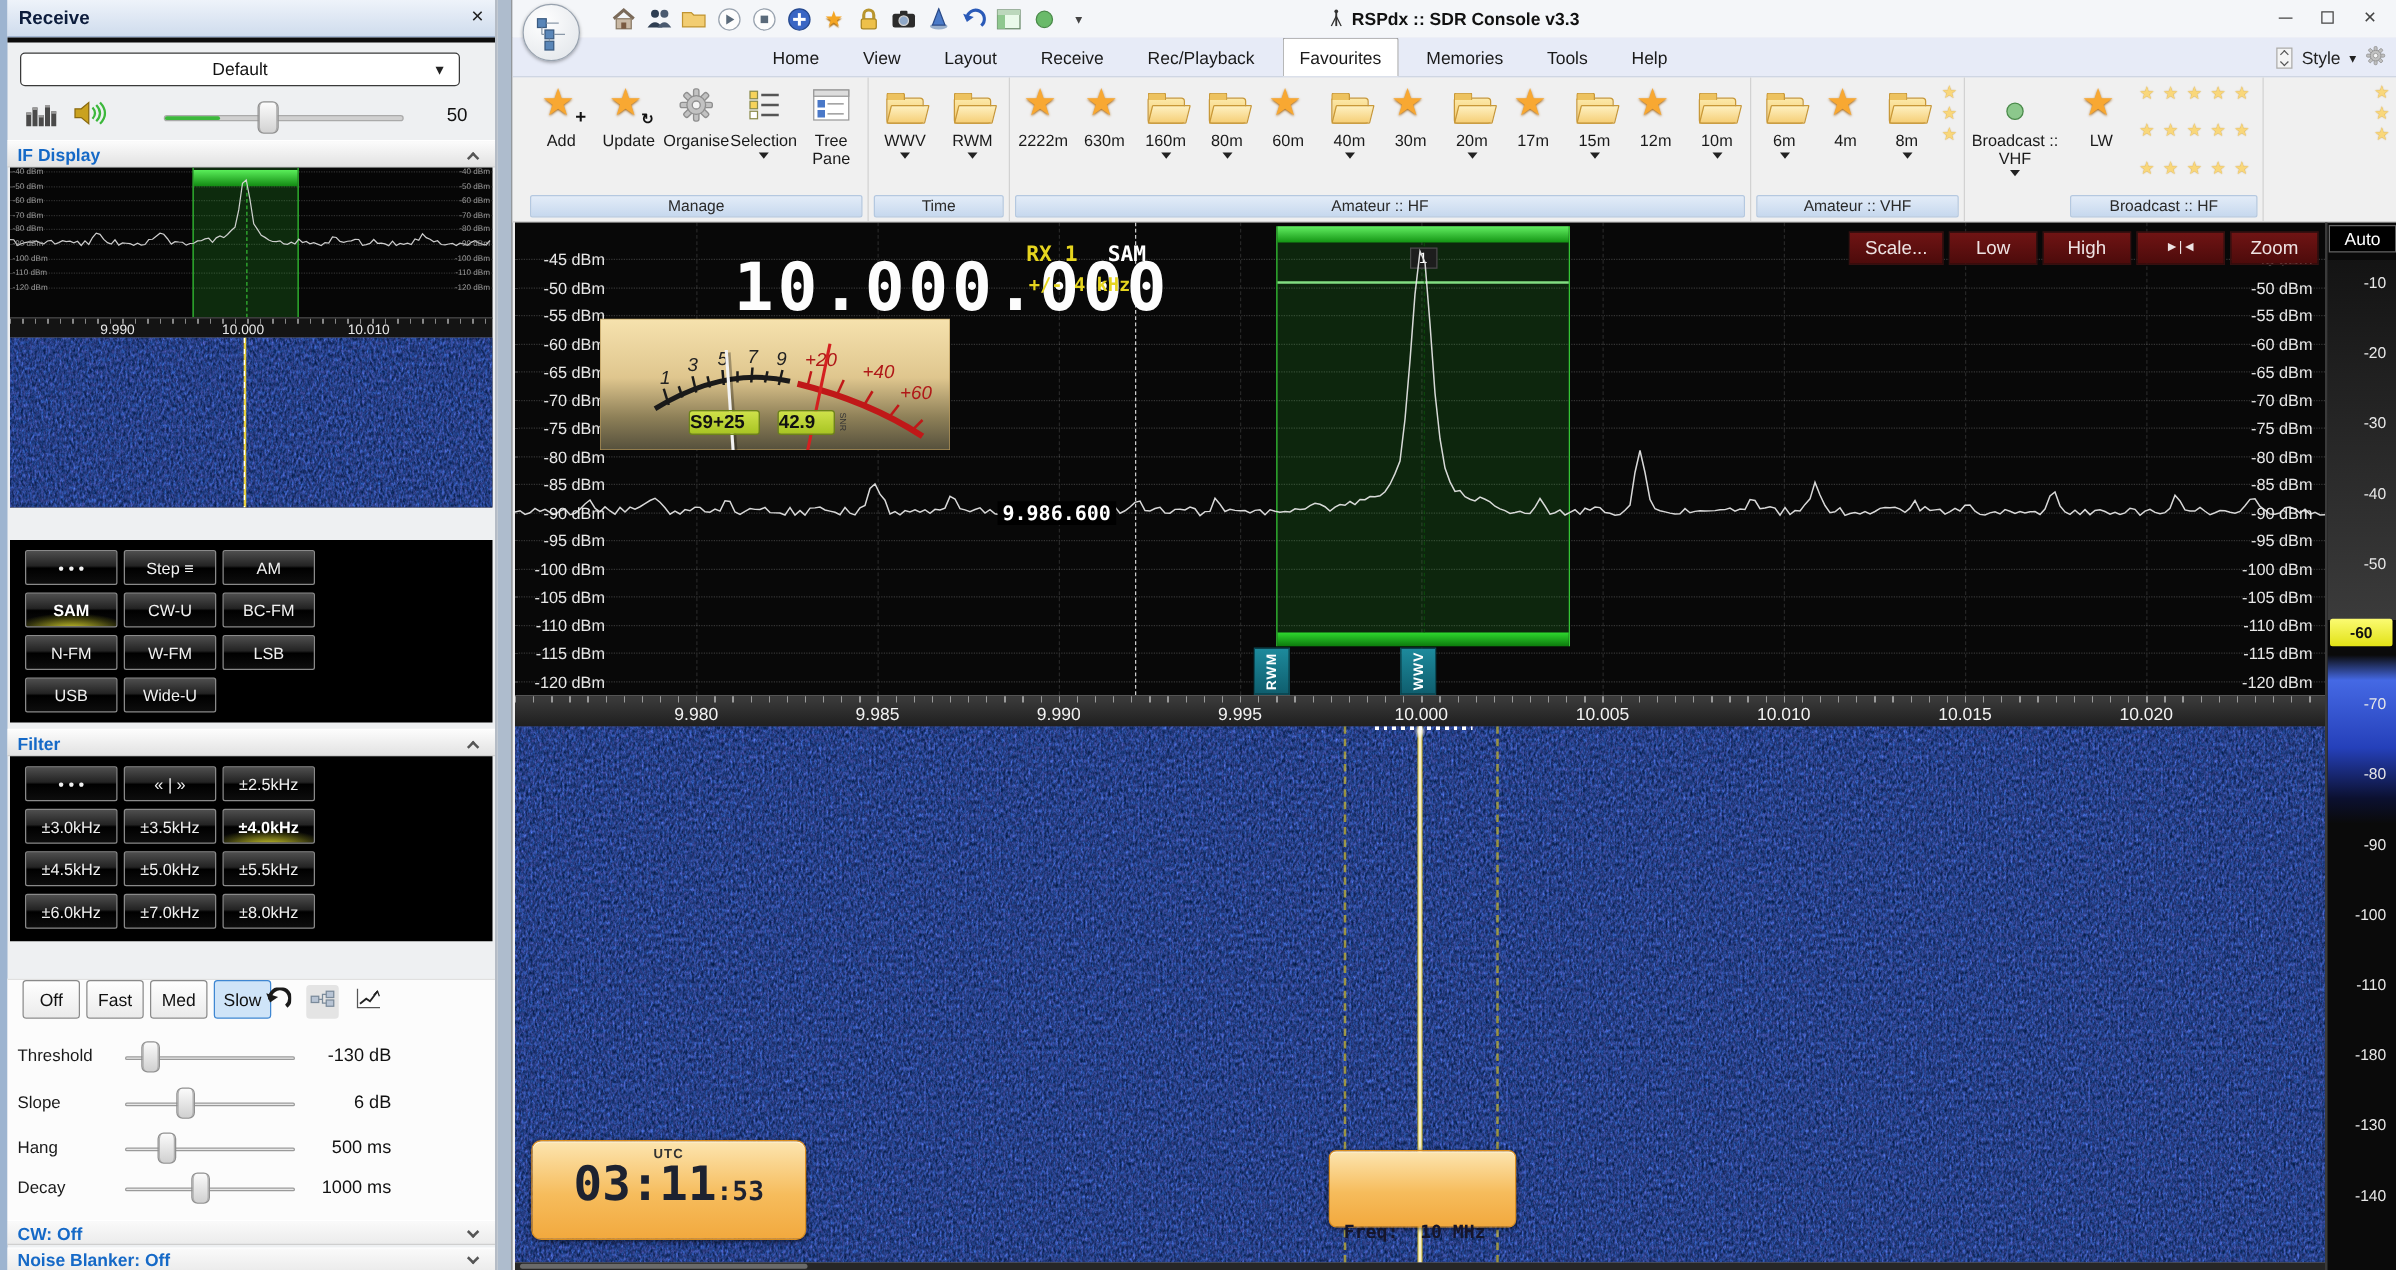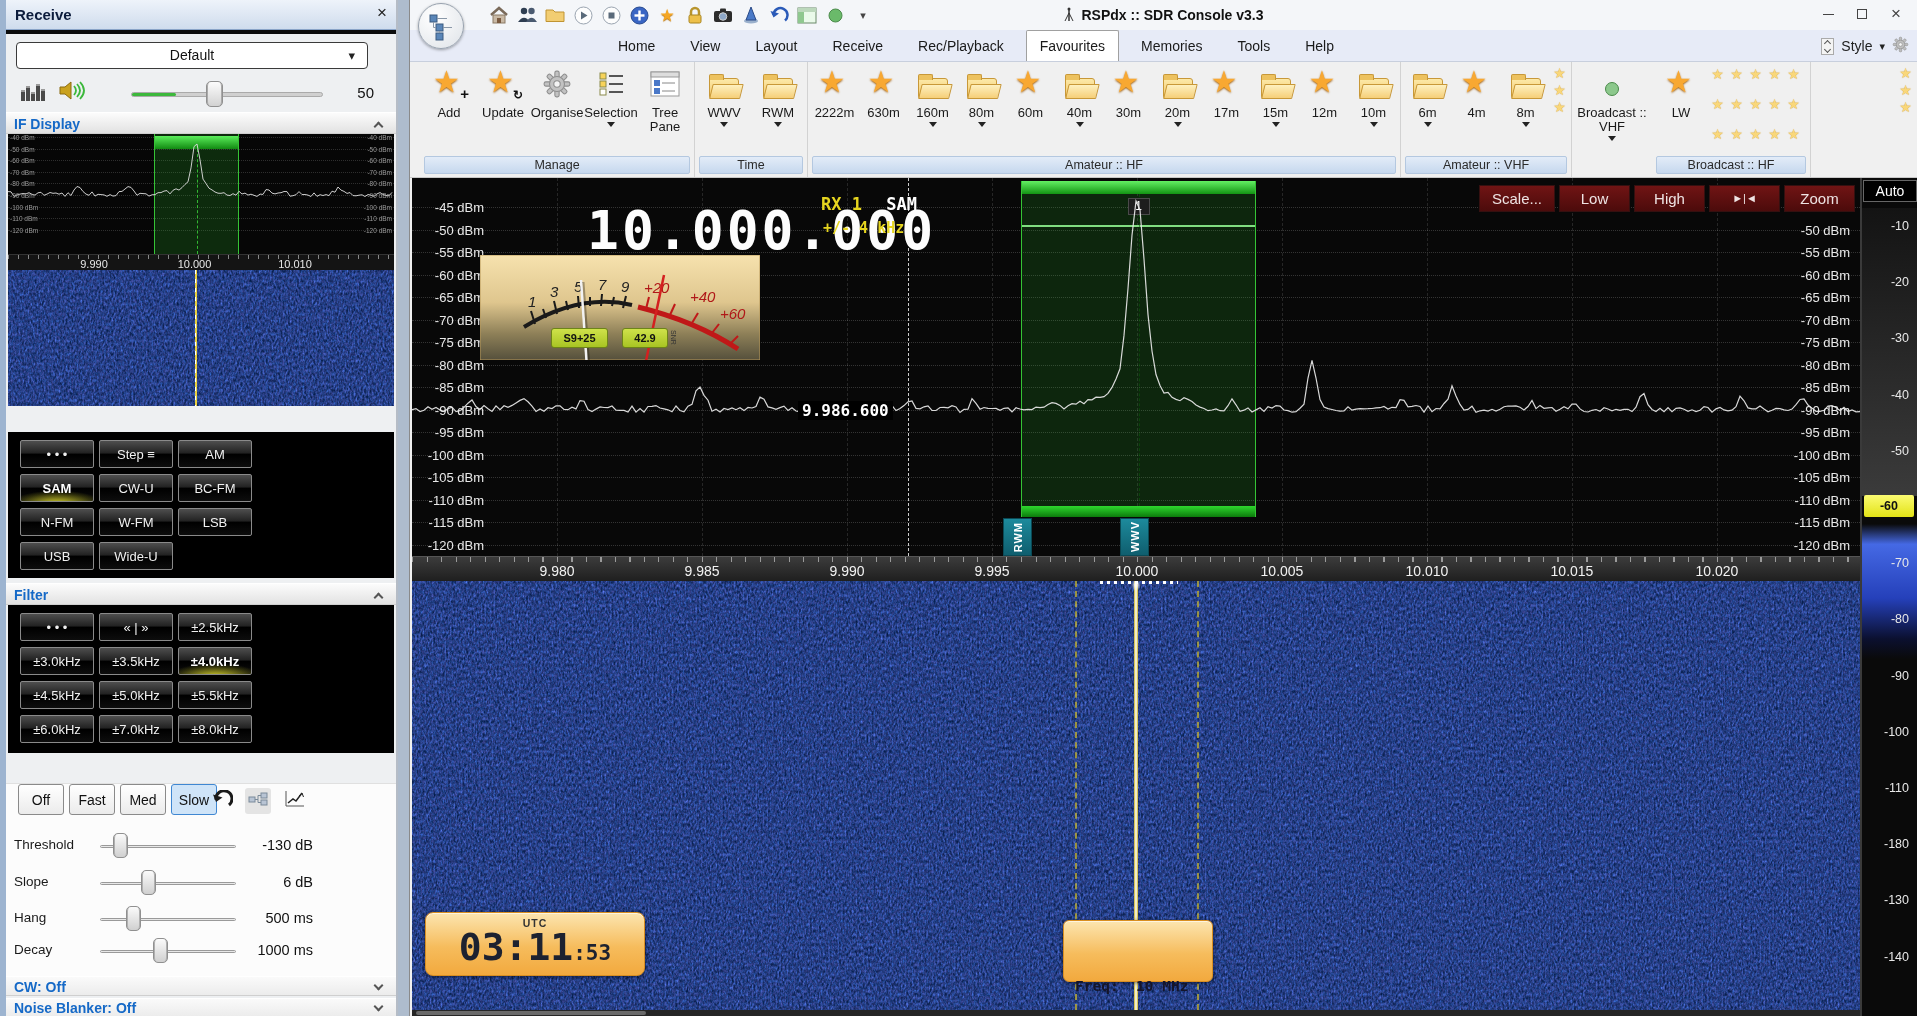--- a/index.html
+++ b/index.html
@@ -178,21 +178,21 @@
   .mk span { writing-mode:vertical-rl; transform:rotate(180deg); color:#fff; font-size:11px;
     font-weight:bold; letter-spacing:1px; }
   .spec-axis { position:absolute; left:0; top:378px; width:100%; height:25px;
     background:linear-gradient(#3c3c3c,#1f1f1f); border-top:1px solid #555; }
   .spec-axis::before { content:""; position:absolute; left:0; top:0; width:100%; height:5px;
     background:repeating-linear-gradient(90deg,#9a9a9a 0 1px,transparent 1px 14.5px); }
   .spec-axl { position:absolute; top:6px; transform:translateX(-50%); font-size:14px; color:#f2f2f2;
     left:calc(145px + var(--i)*145px); }
   .smeter { position:absolute; left:68px; top:77px; width:280px; height:105px; }
   .sm-badge { position:absolute; background:linear-gradient(#cfe24a,#a8c423); border:1px solid #6d8418;
-    border-radius:3px; color:#111; font-weight:bold; font-size:11px; text-align:center; line-height:18px; z-index:4; }
+    border-radius:3px; color:#111; font-weight:bold; font-size:15px; line-height:18px; z-index:4; }
   .snr-label { position:absolute; left:325px; top:229px; font-size:7px; color:#333;
     writing-mode:vertical-rl; z-index:4; }
 
   
   #right-scale { position:absolute; left:1450px; top:178px; width:57px; height:838px; background:#0a0a0a;
     border-left:2px solid #3a3a3a; overflow:hidden; }
   .auto-btn { position:absolute; left:1px; top:2px; width:54px; height:22px; background:#000;
     border:1px solid #666; color:#fff; font-size:14px; text-align:center; line-height:20px; z-index:3; }
   .rs-gray { position:absolute; left:0; top:30px; width:100%; height:288px;
     background:linear-gradient(rgba(130,130,130,.08),rgba(150,150,150,.35)); }
@@ -208,21 +208,21 @@
   .wf-dots { position:absolute; left:688px; top:0; width:78px; height:3px;
     background:repeating-linear-gradient(90deg,#fff 0 3px,transparent 3px 7px); z-index:3; }
   .wf-dash { position:absolute; top:0; height:100%; width:0; border-left:2px dashed rgba(205,185,40,.7); z-index:2; }
   .wf-center { position:absolute; left:722px; top:0; width:4px; height:100%;
     background:linear-gradient(90deg,#c8b020,#fff 50%,#c8b020); z-index:2; }
   .wf-center::before { content:""; position:absolute; left:-3px; top:-2px; width:10px; height:12px;
     background:radial-gradient(#fff,rgba(255,255,255,0) 70%); }
   .orange-box { position:absolute; border-radius:8px; border:1px solid #d98e20;
     background:linear-gradient(#fce5b0,#f6bc5c 55%,#f2a93e);
     box-shadow:0 1px 4px rgba(0,0,0,.55), inset 0 1px 0 rgba(255,255,255,.6); z-index:5; }
-  .clock { left:13px; top:331px; width:220px; height:64px; }
+  .clock { left:13px; top:331px; width:220px; height:80px; }
   .clock-utc { position:absolute; left:0; top:4px; width:100%; text-align:center; font-size:10.5px;
     font-weight:bold; color:#333; letter-spacing:1px; }
   .clock-time { position:absolute; left:0; top:12px; width:100%; display:flex; justify-content:center;
     align-items:baseline; font-family:"DejaVu Sans Mono",monospace; font-weight:bold; color:#1d2230; }
   .clock-hm { font-size:38px; } .clock-s { font-size:21px; }
   .finfo { left:651px; top:339px; width:150px; height:62px; border-radius:6px; padding:8px 11px;
     font-family:"DejaVu Sans Mono",monospace; font-weight:bold; font-size:14.5px; line-height:23px;
     color:#15152a; white-space:pre; }
   .hscroll { position:absolute; left:2px; top:1010px; width:1448px; height:6px; background:#262626; }
   .hscroll::before { content:""; position:absolute; left:4px; top:1px; width:230px; height:4px;

